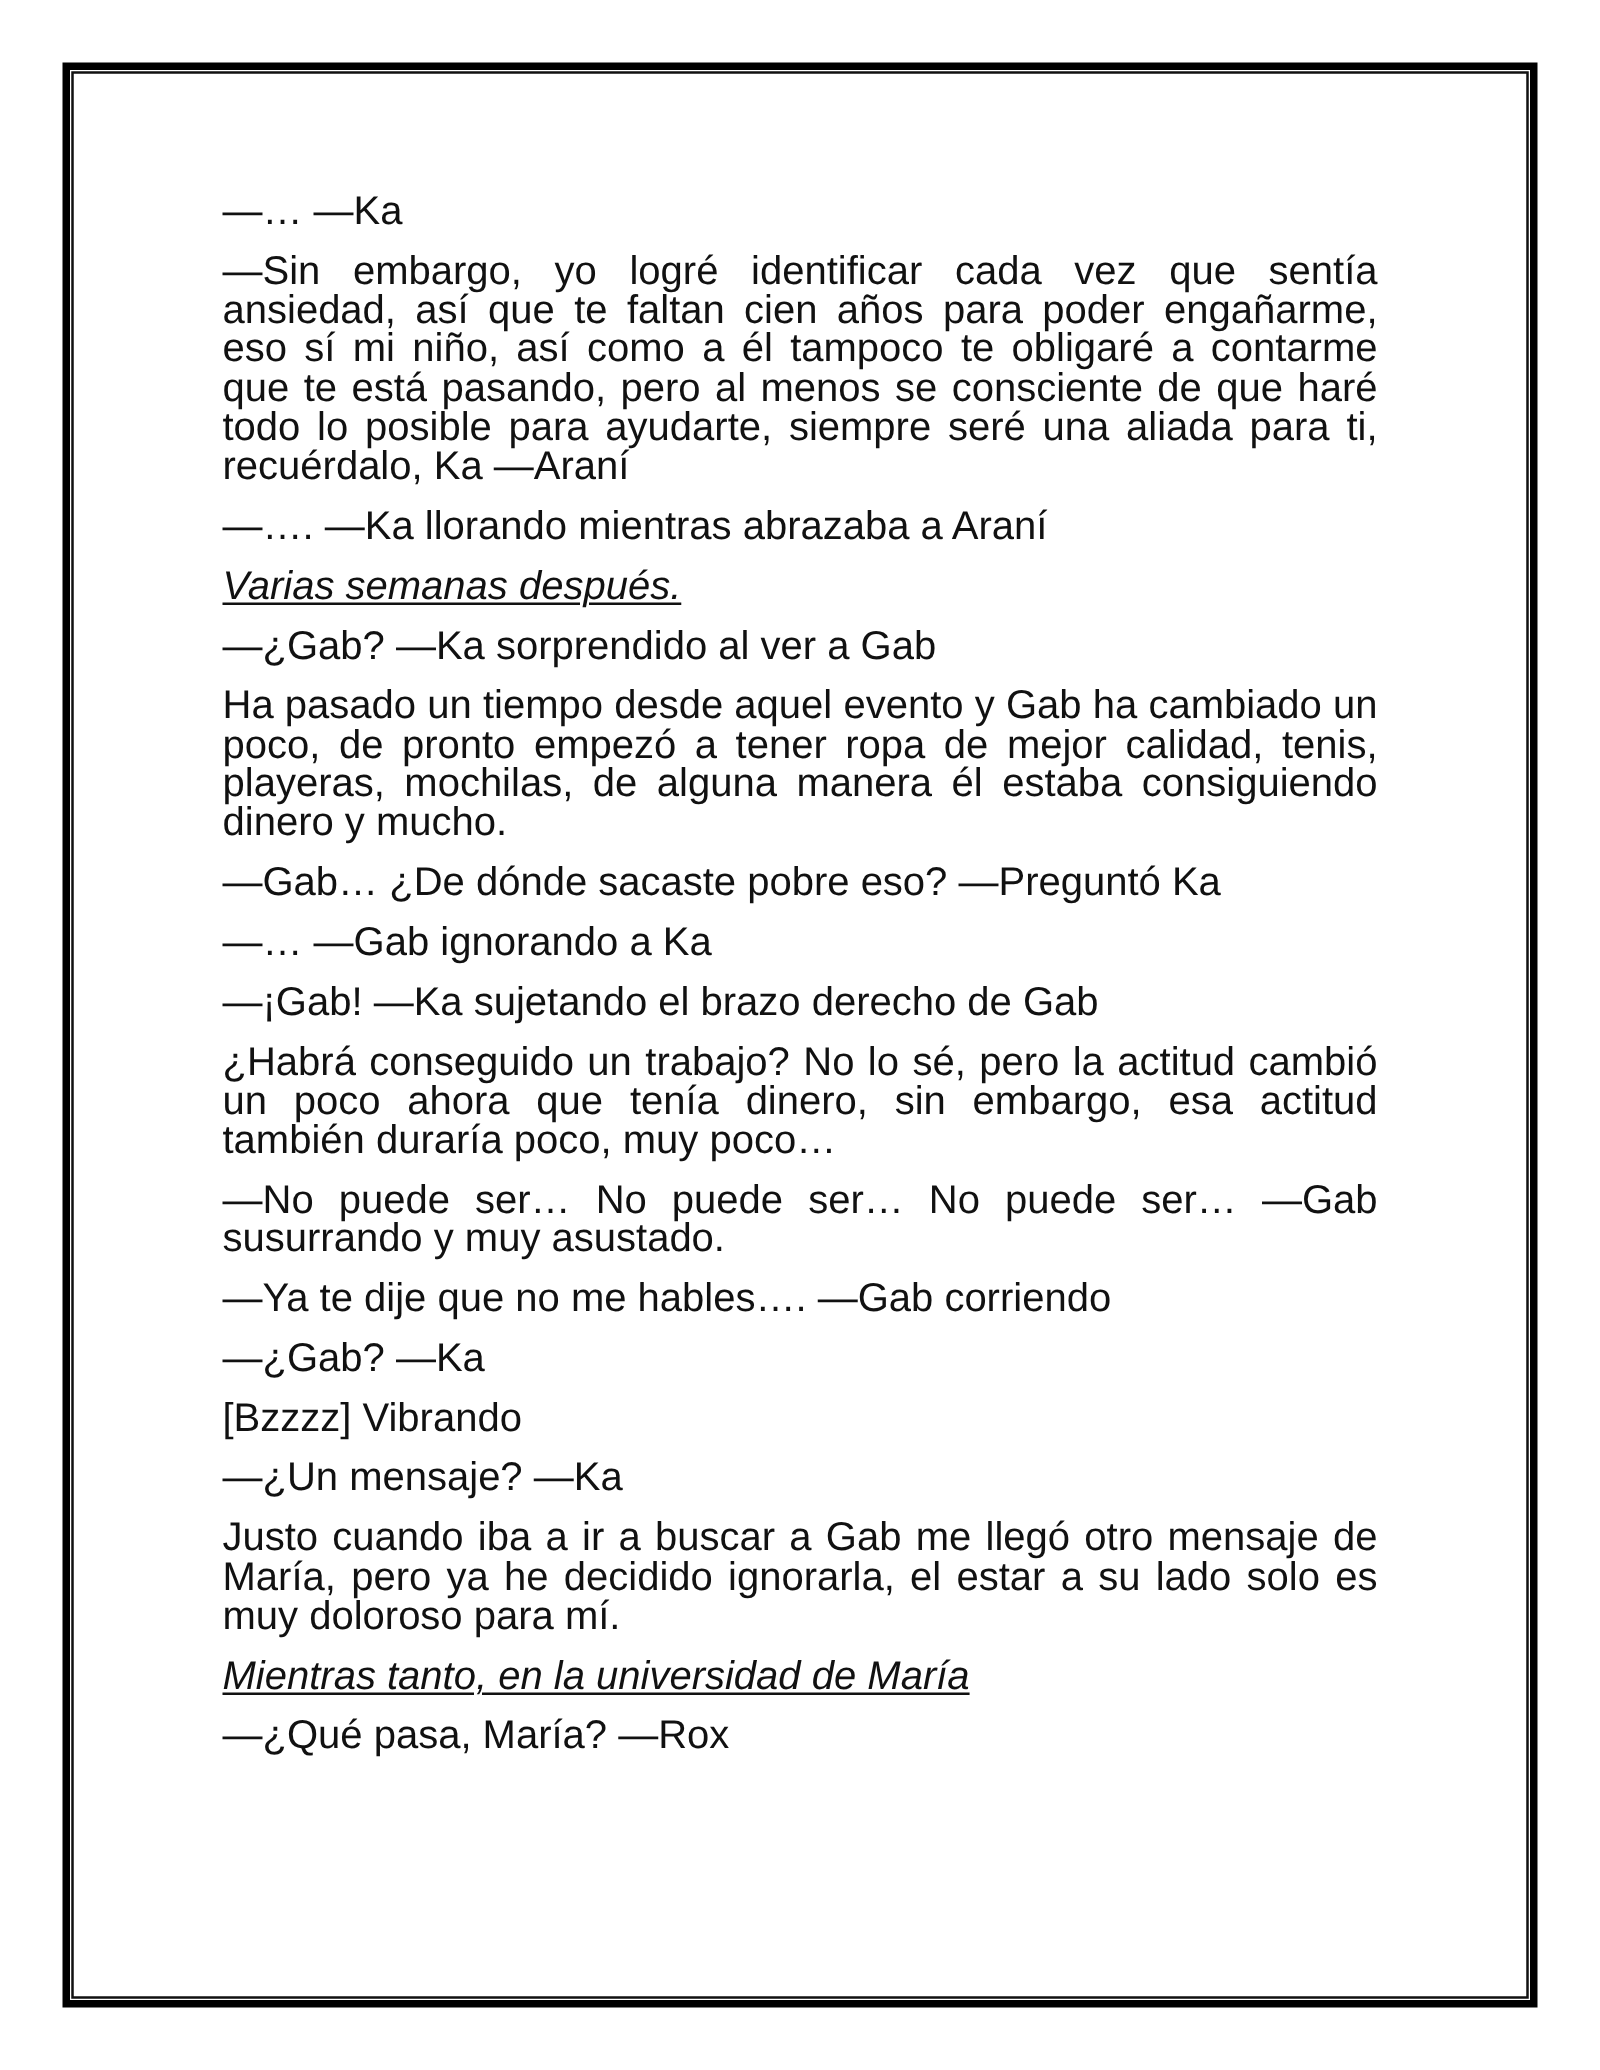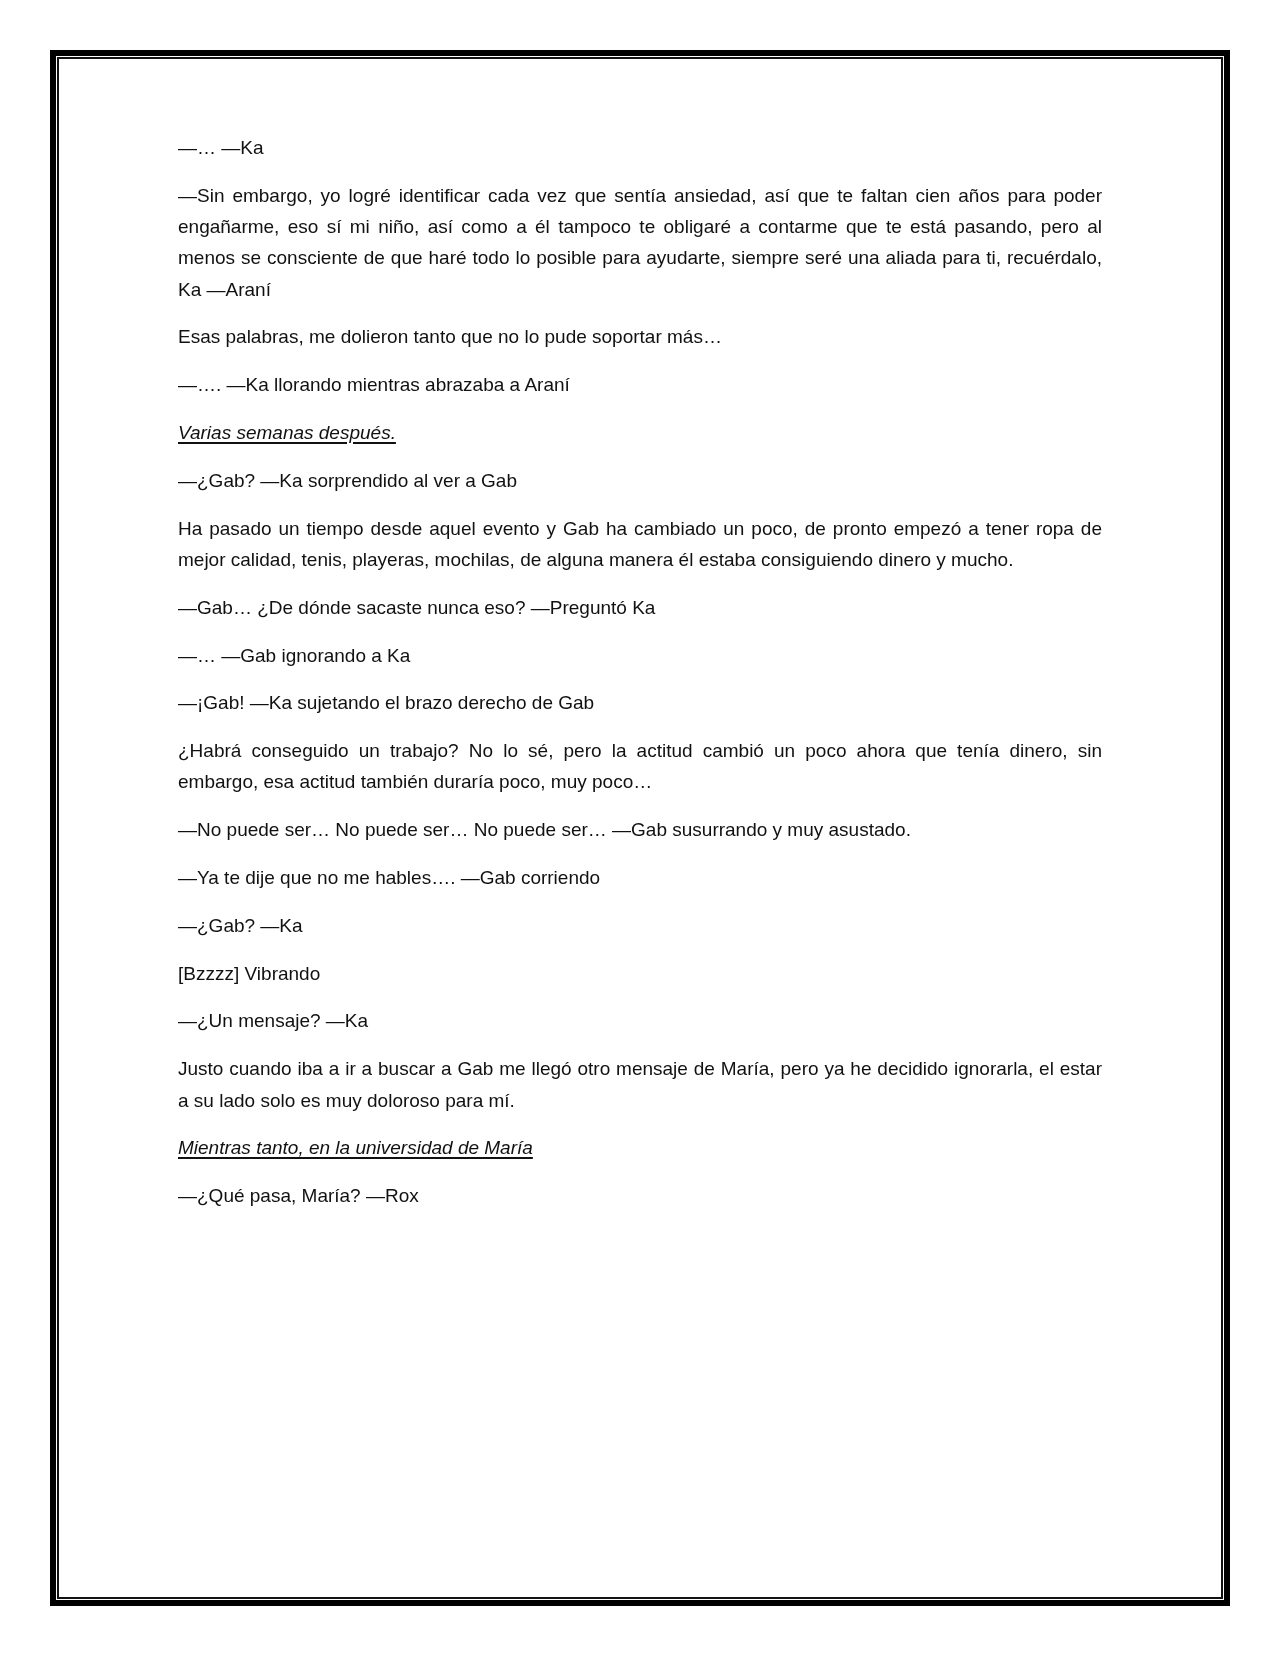--- a/index.html
+++ b/index.html
@@ -29,23 +29,23 @@
       left: 57px;
       top: 57px;
       width: 1166px;
       height: 1542px;
       box-sizing: border-box;
       border: 2px solid #111111;
     }
     .page-text {
       position: absolute;
       left: 178px;
-      top: 132px;
+      top: 153px;
       width: 924px;
-      font-size: 19px;
+      font-size: 32px;
       line-height: 31.3px;
     }
     .page-text p {
       margin: 0 0 16.5px 0;
       text-align: justify;
     }
     .page-text p.scene {
       font-style: italic;
       text-decoration: underline;
       text-decoration-thickness: 1.5px;
@@ -54,26 +54,25 @@
   </style>
 </head>
 <body>
 
 <div class="outer-border"></div>
 <div class="inner-border"></div>
 
 <div class="page-text">
   <p>—… —Ka</p>
   <p>—Sin embargo, yo logré identificar cada vez que sentía ansiedad, así que te faltan cien años para poder engañarme, eso sí mi niño, así como a él tampoco te obligaré a contarme que te está pasando, pero al menos se consciente de que haré todo lo posible para ayudarte, siempre seré una aliada para ti, recuérdalo, Ka —Araní</p>
-  <p>Esas palabras, me dolieron tanto que no lo pude soportar más…</p>
   <p>—…. —Ka llorando mientras abrazaba a Araní</p>
   <p class="scene">Varias semanas después.</p>
   <p>—¿Gab? —Ka sorprendido al ver a Gab</p>
   <p>Ha pasado un tiempo desde aquel evento y Gab ha cambiado un poco, de pronto empezó a tener ropa de mejor calidad, tenis, playeras, mochilas, de alguna manera él estaba consiguiendo dinero y mucho.</p>
-  <p>—Gab… ¿De dónde sacaste nunca eso? —Preguntó Ka</p>
+  <p>—Gab… ¿De dónde sacaste pobre eso? —Preguntó Ka</p>
   <p>—… —Gab ignorando a Ka</p>
   <p>—¡Gab! —Ka sujetando el brazo derecho de Gab</p>
   <p>¿Habrá conseguido un trabajo? No lo sé, pero la actitud cambió un poco ahora que tenía dinero, sin embargo, esa actitud también duraría poco, muy poco…</p>
   <p>—No puede ser… No puede ser… No puede ser… —Gab susurrando y muy asustado.</p>
   <p>—Ya te dije que no me hables…. —Gab corriendo</p>
   <p>—¿Gab? —Ka</p>
   <p>[Bzzzz] Vibrando</p>
   <p>—¿Un mensaje? —Ka</p>
   <p>Justo cuando iba a ir a buscar a Gab me llegó otro mensaje de María, pero ya he decidido ignorarla, el estar a su lado solo es muy doloroso para mí.</p>
   <p class="scene">Mientras tanto, en la universidad de María</p>

